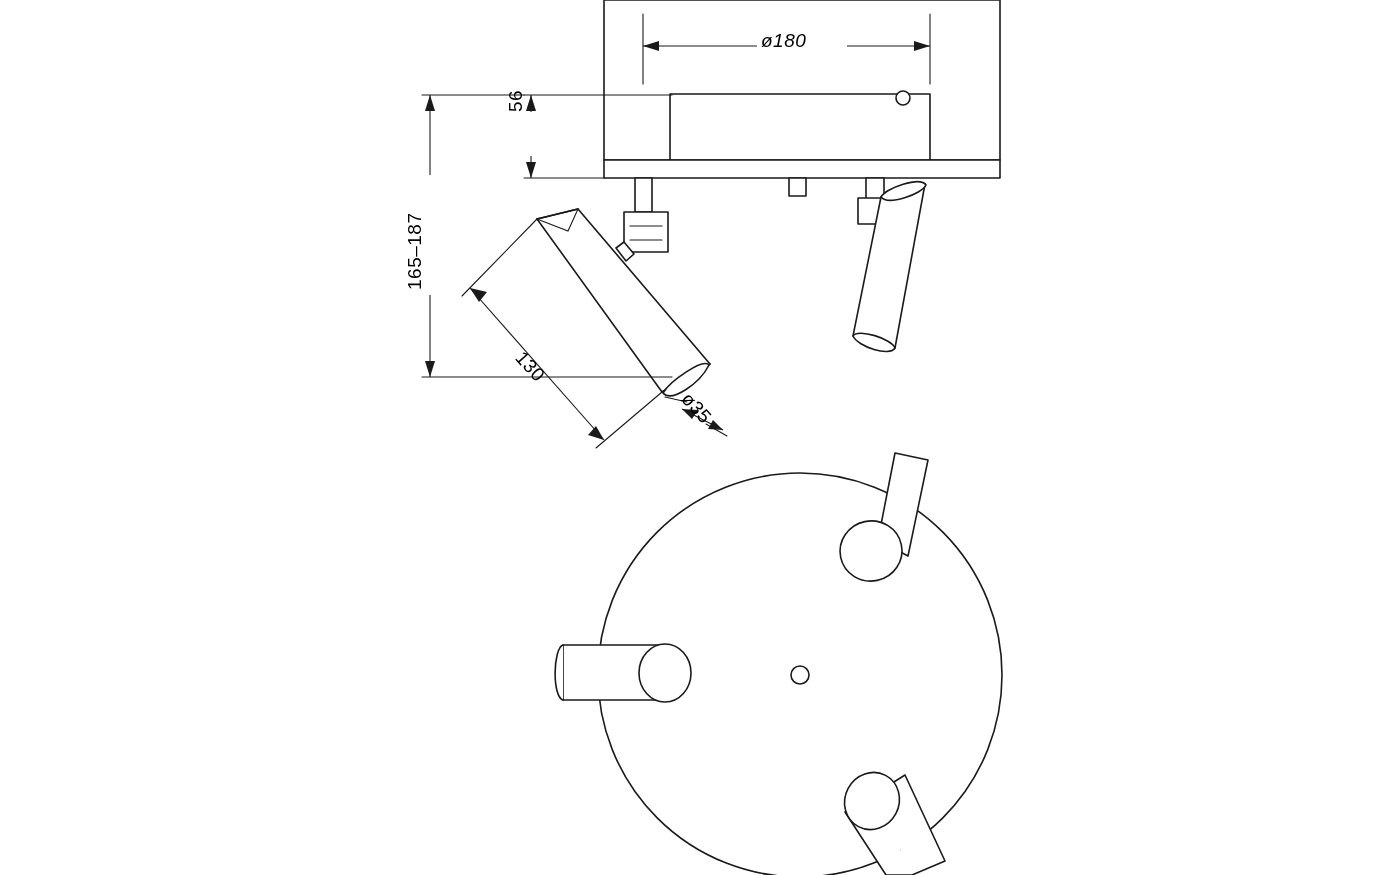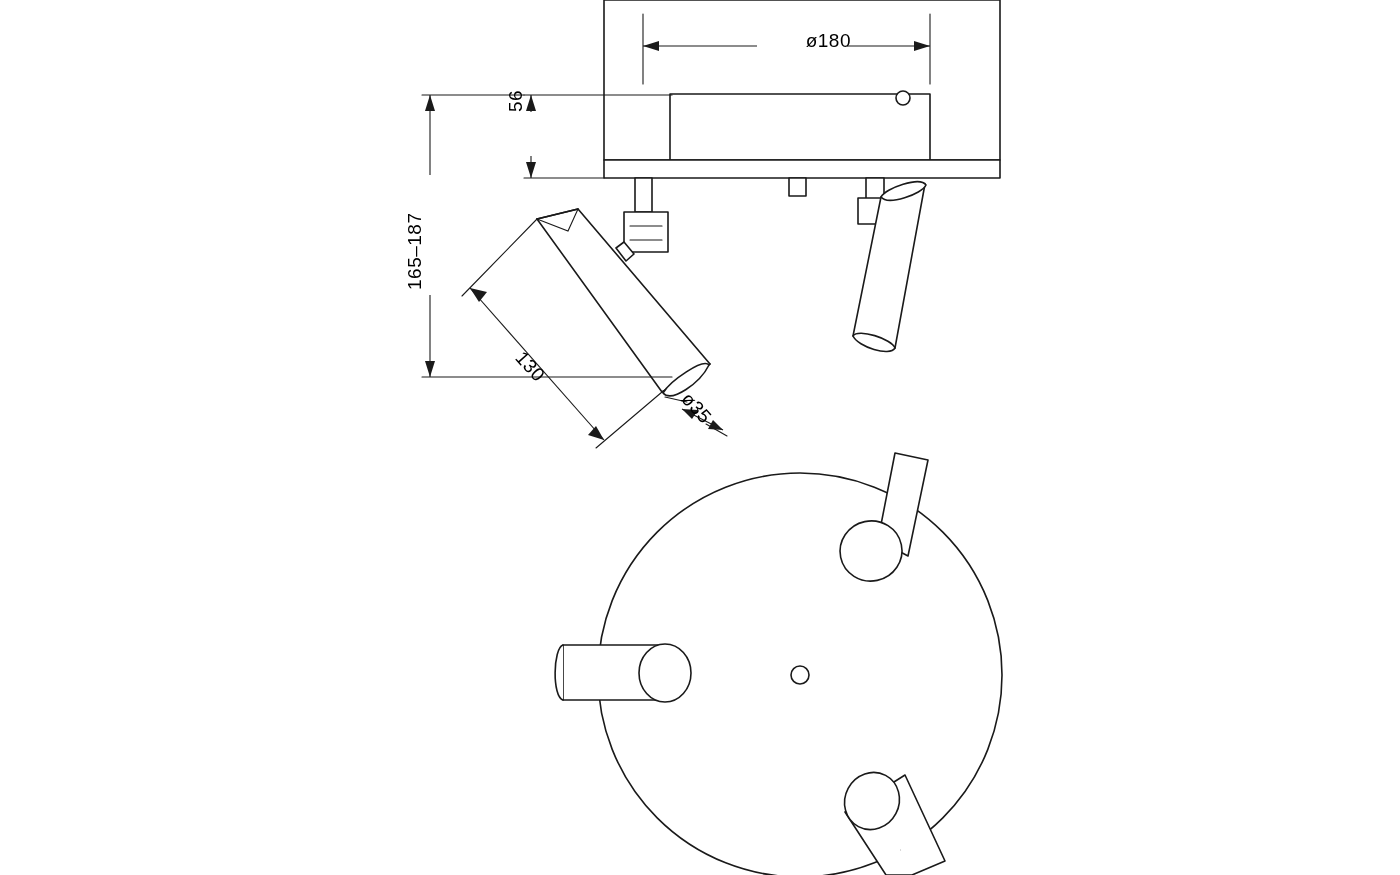--- a/index.html
+++ b/index.html
@@ -177,21 +177,21 @@
       </g>
 
       <g>
         <path class="ln fillwhite" d="M 875 794 L 905 775 L 945 861 L 912 875"></path>
         <path class="ln fillwhite" d="M 875 794 L 845 812 L 886 875 L 912 875"></path>
         <ellipse class="ln fillwhite" cx="872" cy="801" rx="27" ry="29" transform="rotate(28 872 801)"></ellipse>
       </g>
     </g>
   </svg>
 
-  <div style="position:absolute; left:761px; top:30px; width:90px; text-align:right;" class="dimtext">ø180</div>
+  <div style="position:absolute; left:761px; top:30px; width:90px; text-align:left;font-style:italic;" class="dimtext">ø180</div>
 
   <div style="position:absolute; left:505px; top:112px; transform:rotate(-90deg); transform-origin:left top;" class="dimtext vert">56</div>
 
   <div style="position:absolute; left:404px; top:290px; transform:rotate(-90deg); transform-origin:left top; white-space:nowrap;" class="dimtext vert">165–187</div>
 
   <div style="position:absolute; left:527px; top:347px; transform:rotate(48deg); transform-origin:left top;" class="dimtext">130</div>
 
   <div style="position:absolute; left:693px; top:388px; transform:rotate(48deg); transform-origin:left top; white-space:nowrap;" class="dimtext">ø35</div>
 
 </div>

